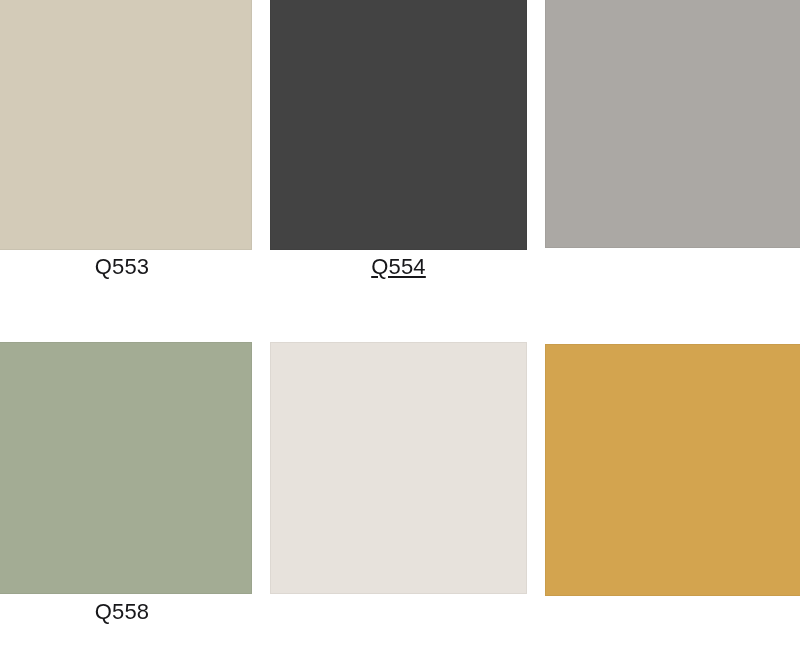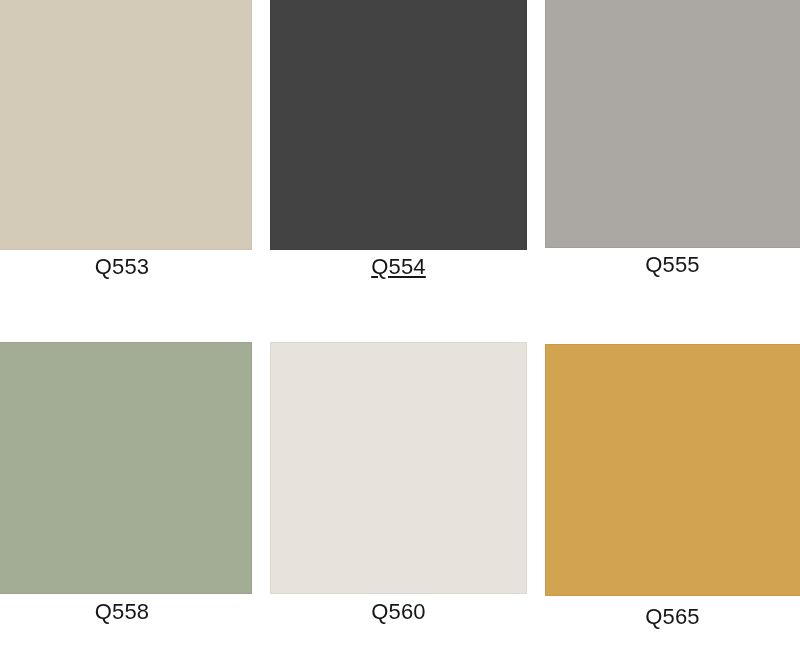--- a/index.html
+++ b/index.html
@@ -73,30 +73,27 @@
   <div class="swatch-label" style="left: -8px; top: 256px; width: 260px;">Q553</div>
 
   <div class="swatch-cell" style="left: 270px; top: -8px; width: 257px; height: 258px;">
     <div class="swatch-chip" style="background: rgb(67, 67, 67);"></div>
   </div>
   <div class="swatch-label" style="left: 270px; top: 256px; width: 257px; text-decoration: underline;">Q554</div>
 
   <div class="swatch-cell" style="left: 545px; top: -8px; width: 263px; height: 256px;">
     <div class="swatch-chip" style="background: rgb(171, 168, 164);"></div>
   </div>
-  <div class="swatch-label" style="left: 545px; top: 254px; width: 255px;">Q555</div>
 
   <div class="swatch-cell" style="left: -8px; top: 342px; width: 260px; height: 252px;">
     <div class="swatch-chip" style="background: rgb(163, 172, 148);"></div>
   </div>
   <div class="swatch-label" style="left: -8px; top: 601px; width: 260px;">Q558</div>
 
   <div class="swatch-cell" style="left: 270px; top: 342px; width: 257px; height: 252px;">
     <div class="swatch-chip" style="background: rgb(231, 226, 220);"></div>
   </div>
-  <div class="swatch-label" style="left: 270px; top: 601px; width: 257px;">Q560</div>
 
   <div class="swatch-cell" style="left: 545px; top: 344px; width: 263px; height: 252px;">
     <div class="swatch-chip" style="background: rgb(211, 164, 79);"></div>
   </div>
-  <div class="swatch-label" style="left: 545px; top: 606px; width: 255px;">Q565</div>
 
 </div>
 
 </body></html>

